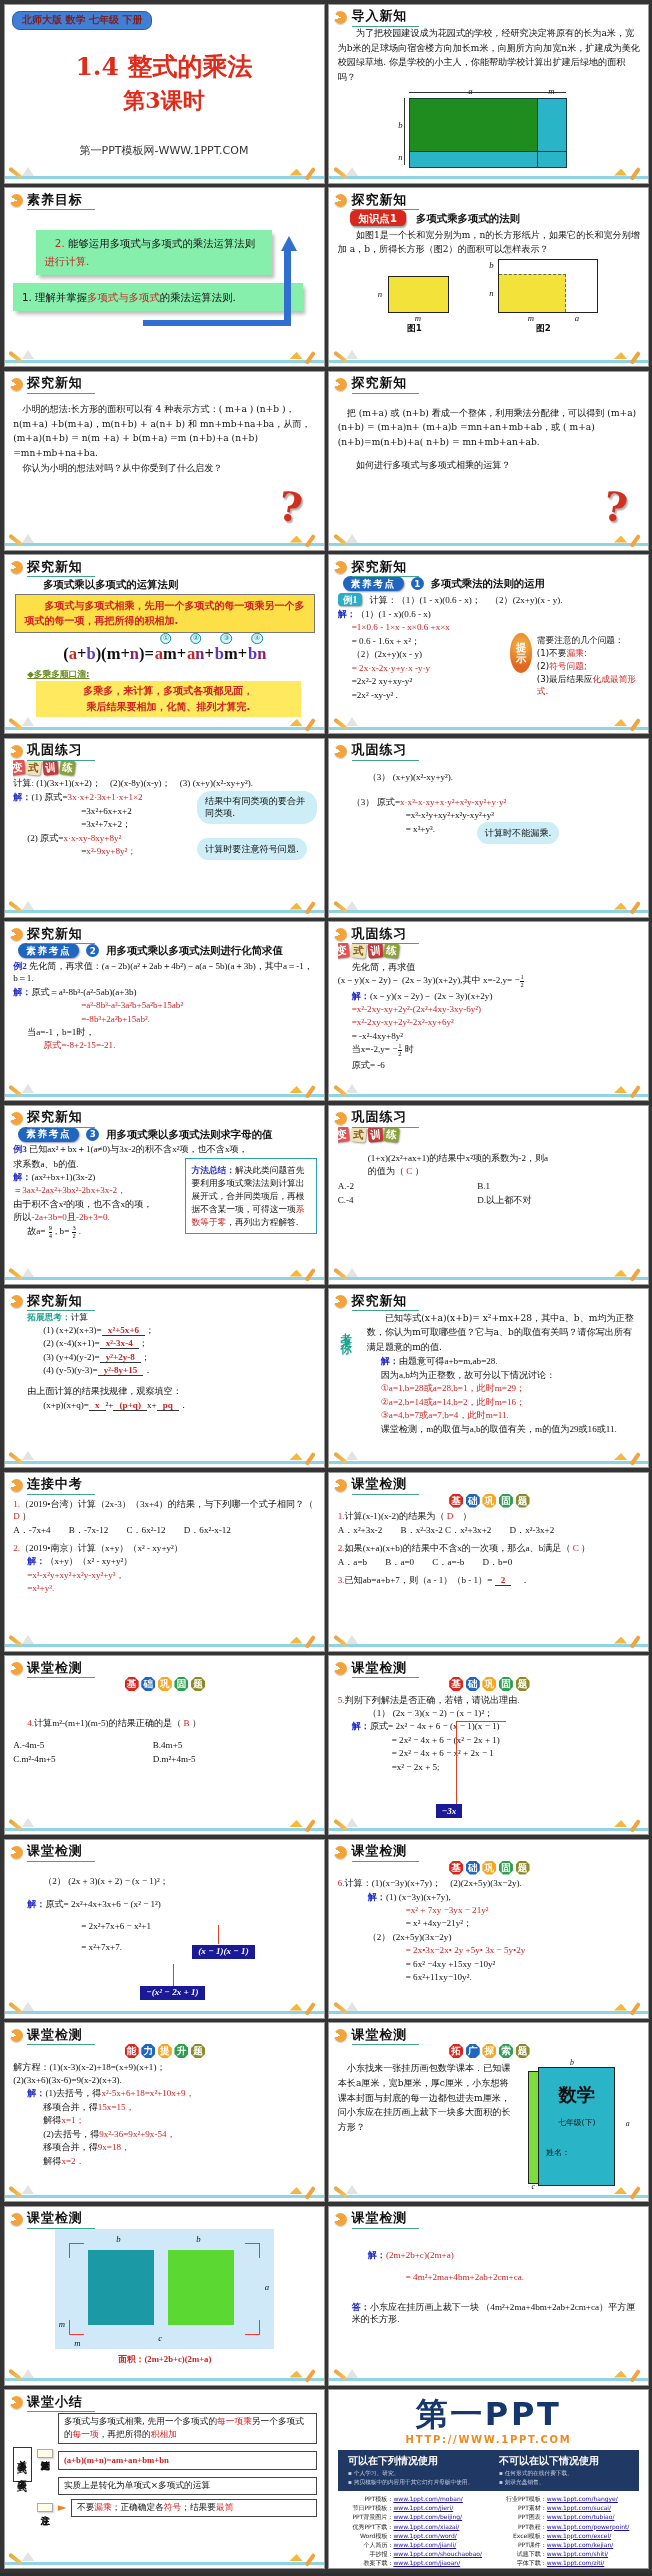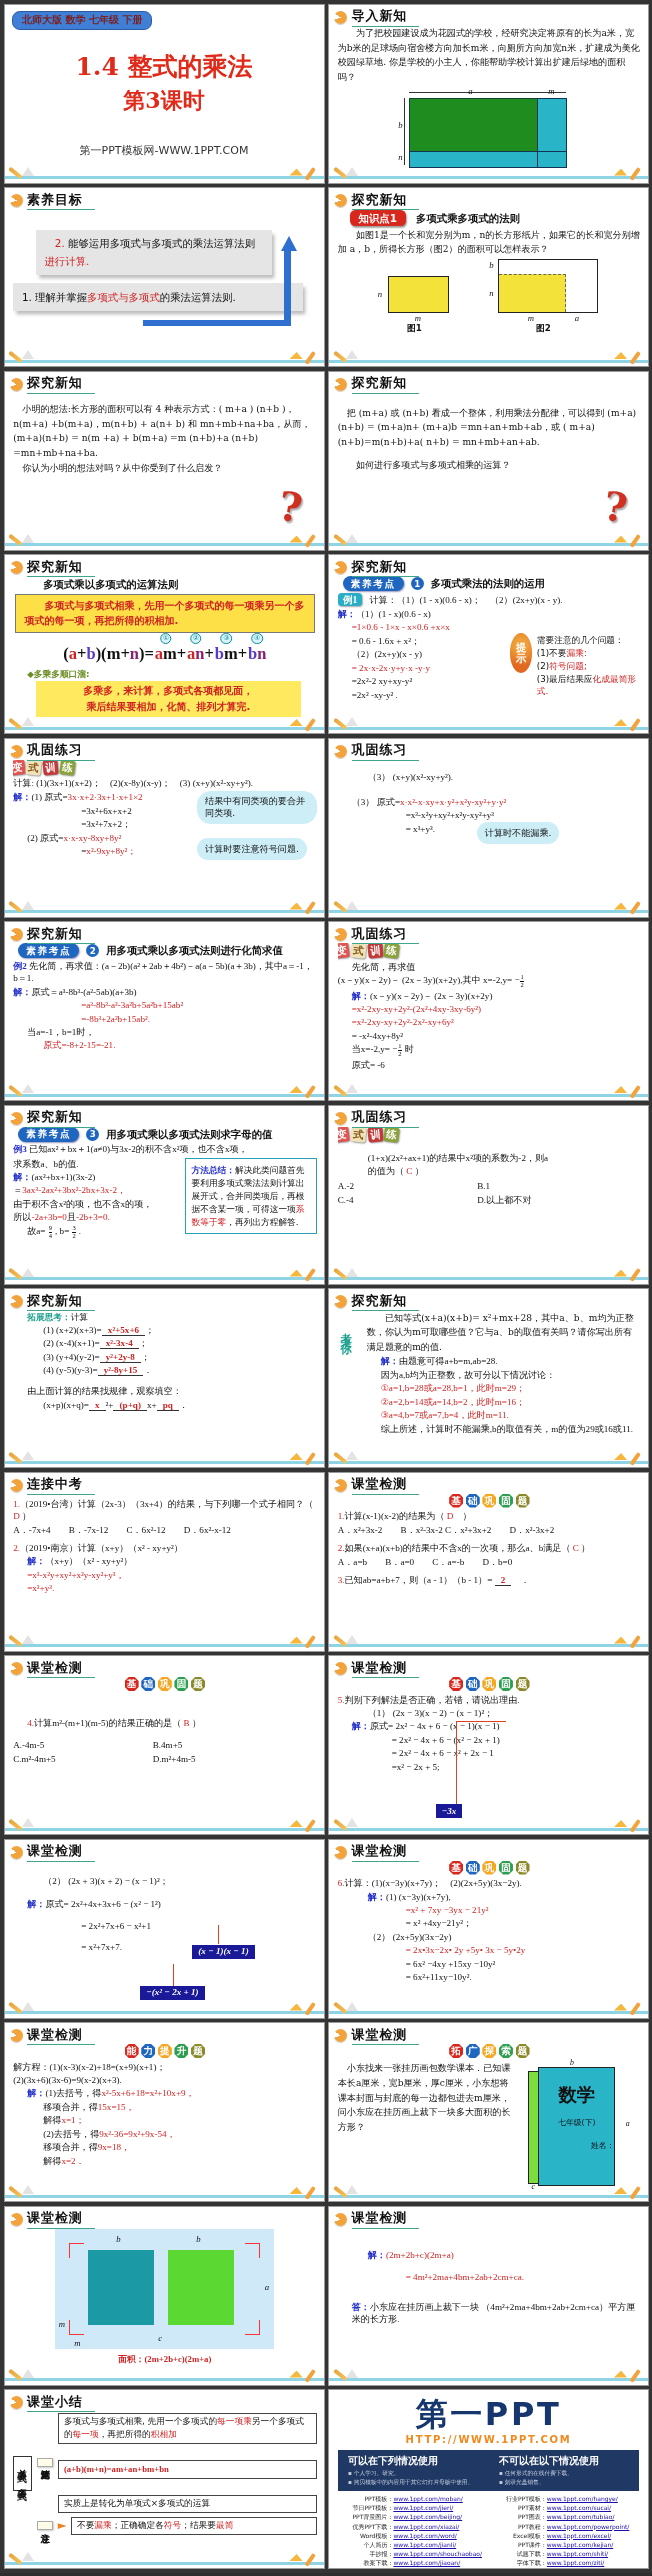--- a/index.html
+++ b/index.html
@@ -32,21 +32,21 @@
   .line{margin:0.9px 0;}
   .kai{font-family:"DejaVu Serif","Liberation Serif",serif;font-size:9.1px;line-height:1.6;}
   .m{font-family:"Liberation Serif","DejaVu Serif",serif;font-size:9.1px;}
   .bold12{font-weight:bold;font-size:10.4px;}
   .olive{margin-top:1.7px;}
   .ind1{margin-left:14px;}.ind2{margin-left:30px;}.ind3{margin-left:68px;}.ind4{margin-left:54px;}
   .c-b,.c-k{color:#111;}
   .c-r{color:#cf2323;}
   .c-u{color:#2430c8;font-weight:bold;}
   .c-t{color:#18a08c;font-weight:bold;}
-  .c-g{color:#6b8e23;font-weight:bold;}
+  .c-g{color:#6b8e23;font-weight:bold;text-decoration:underline;}
   .c-v{color:#5a3ac8;}
   .c-p{color:#8a2070;}
   .c-a{color:#cf2323;font-weight:bold;border-bottom:1.3px solid #333;padding:0 6.1px;}
   .frac{display:inline-flex;flex-direction:column;vertical-align:middle;font-size:6.5px;
         line-height:1.05;text-align:center;margin:0 0.9px;}
   .frac .fd{border-top:0.9px solid currentColor;}
   
   .kt{display:flex;align-items:center;gap:10.4px;margin:0.9px 0 1.7px 12.2px;}
   .kt .bd{background:#d8281e;color:#fff;font-weight:bold;font-size:10.4px;padding:0.9px 8.7px;
           border-radius:5.2px;box-shadow:0.9px 1.7px 1.7px #999;}
@@ -70,21 +70,21 @@
   .hexrow span{width:14px;height:14px;display:flex;align-items:center;justify-content:center;
                color:#fff;font-weight:bold;font-size:9.6px;
                clip-path:polygon(29% 0,71% 0,100% 29%,100% 71%,71% 100%,29% 100%,0 71%,0 29%);}
   .hexrow span:nth-child(1){background:#d8281e;}
   .hexrow span:nth-child(2){background:#1f66c0;}
   .hexrow span:nth-child(3){background:#f5a623;}
   .hexrow span:nth-child(4){background:#2e9e4f;}
   .hexrow span:nth-child(5){background:#8a8a2a;}
   
   .box{box-sizing:border-box;}
-  .box.beige{background:#e5e5e5;box-shadow:2.6px 3.5px 3.5px #bbb;padding:4.4px 8.7px;font-size:10.4px;line-height:1.6;}
+  .box.beige{background:#86efac;box-shadow:2.6px 3.5px 3.5px #bbb;padding:4.4px 8.7px;font-size:10.4px;line-height:1.6;}
   .box.g2{margin:21px 45px 8.7px 22.6px;}
   .box.g1{margin:0 14px 0 0;}
   .box.cyan{background:#fde047;border:0.9px solid #777;padding:2.6px 8.7px;margin:2.6px 1.7px;
             font-size:10px;font-weight:bold;line-height:1.5;}
   .box.yel{background:#ffe95e;padding:1.7px 7px;margin:0.9px 15.7px 0 22.6px;font-size:10px;
            font-weight:bold;text-align:center;line-height:1.5;}
   .box.tip{border:1.7px solid #2aa0b8;padding:3.5px 5.2px;font-size:8.7px;line-height:1.5;margin-top:1.7px;}
   .cloud{background:#cdeef7;border-radius:14px;padding:4.4px 7.8px;font-size:9.1px;display:inline-block;
          font-family:"DejaVu Serif",serif;}
   .tiprow{display:flex;gap:4.4px;align-items:flex-start;}
@@ -150,21 +150,21 @@
   .fig2 .la{position:absolute;left:89px;top:53px;}
   .figcap{position:absolute;bottom:0;width:100%;text-align:center;font-style:normal;font-weight:bold;
           font-family:"DejaVu Sans",sans-serif;}
   
   .book{position:relative;width:94px;height:127px;margin:1.7px 0 0 12.2px;font-size:7.8px;flex:none;}
   .bk-back{position:absolute;left:0;top:8.7px;width:19px;height:111px;background:#7ddd3d;border:0.9px solid #222;}
   .bk-front{position:absolute;left:10.4px;top:5.2px;width:75px;height:117px;background:#2ab4c8;border:0.9px solid #222;}
   .bk-title{margin-top:14px;text-align:center;font-size:18.3px;font-weight:bold;
             font-family:"DejaVu Serif",serif;}
   .bk-sub{text-align:center;margin-top:10.4px;}
-  .bk-name{margin:12px 0 0 7px;text-align:right;}
+  .bk-name{margin:19px 0 0 7px;}
   .bk-b{position:absolute;top:-4.4px;left:42px;font-style:italic;font-family:"Liberation Serif",serif;}
   .bk-a{position:absolute;right:-7.8px;top:57px;font-style:italic;font-family:"Liberation Serif",serif;}
   .bk-c{position:absolute;left:3.5px;bottom:-3.5px;font-style:italic;font-family:"Liberation Serif",serif;}
   
   .wrap{position:relative;width:219px;height:120px;margin:1.7px auto 0;background:#cfe9f8;
         font-family:"Liberation Serif",serif;font-style:italic;font-size:8.7px;}
   .wr-teal{position:absolute;left:33px;top:21px;width:66px;height:75px;background:#1b9aa5;}
   .wr-green{position:absolute;left:113px;top:21px;width:66px;height:75px;background:#5cd832;}
   .wr-ck{position:absolute;width:14px;height:14px;}
   .wr-tl{left:14px;top:14px;border-left:1.7px solid #f33;border-top:1.7px solid #f33;}
@@ -179,21 +179,21 @@
   .wr-c{position:absolute;left:103px;bottom:5.2px;}
   .wr-cap{text-align:center;margin-top:3.5px;font-weight:bold;font-family:"Liberation Serif",serif;}
   
   .mm{display:flex;gap:5.2px;margin-top:1.7px;font-size:8.7px;align-items:center;}
   .mm-root{writing-mode:vertical-rl;text-orientation:upright;border:1.3px solid #333;
            padding:5.2px 1.7px;font-weight:bold;font-size:9.6px;letter-spacing:1.7px;flex:none;}
   .mm-main{flex:1;display:flex;flex-direction:column;gap:3.5px;}
   .mm-row{display:flex;gap:4.4px;align-items:center;}
   .mm-lab{writing-mode:vertical-rl;text-orientation:upright;border:0.9px solid #aaa;background:#fffde8;
           padding:3.5px 0.9px;font-weight:bold;font-size:9.1px;flex:none;box-shadow:0.9px 0.9px 1.7px #ccc;}
-  .mm-col{display:flex;flex-direction:column;gap:16px;flex:1;}
+  .mm-col{display:flex;flex-direction:column;gap:7px;flex:1;}
   .mm-box{border:1.3px solid #444;padding:1.7px 5.2px;line-height:1.5;background:#fff;}
   .mm-frm{font-family:"Liberation Serif",serif;font-weight:bold;}
   .mm-arr{color:#f08020;font-weight:bold;font-size:11.3px;flex:none;}
   
   .ts-badge{position:absolute;top:6.1px;left:7.8px;background:#3f7fd6;color:#7d1f1f;font-weight:bold;
             font-size:10px;padding:1.7px 8.7px;border-radius:7.8px;border:0.9px solid #2a5aa0;}
   .ts-t1{margin-top:45px;text-align:center;font-size:25px;font-weight:bold;color:#e02a1a;
          font-family:"DejaVu Serif","Liberation Serif",serif;}
   .ts-t2{text-align:center;font-size:22px;font-weight:bold;color:#e02a1a;margin-top:3.5px;
          font-family:"DejaVu Serif","Liberation Serif",serif;}
@@ -644,21 +644,21 @@
           <div style="width: 8%;">
             <div class="vlab">考考你</div>
           </div>
           <div style="width: 92%;">
             <div class="line kai"><span class="c-b">　　已知等式(x+a)(x+b)= x²+mx+28，其中a、b、m均为正整数，你认为m可取哪些值？它与a、b的取值有关吗？请你写出所有满足题意的m的值.</span></div>
             <div class="line m ind1"><span class="c-u">解：</span><span class="c-b">由题意可得a+b=m,ab=28.</span></div>
             <div class="line m ind1"><span class="c-b">因为a,b均为正整数，故可分以下情况讨论：</span></div>
             <div class="line m ind1"><span class="c-r">①a=1,b=28或a=28,b=1，此时m=29；</span></div>
             <div class="line m ind1"><span class="c-r">②a=2,b=14或a=14,b=2，此时m=16；</span></div>
             <div class="line m ind1"><span class="c-r">③a=4,b=7或a=7,b=4，此时m=11.</span></div>
-            <div class="line m ind1"><span class="c-b">综上所述，计算时不能漏乘,b的取值有关，m的值为29或16或11.</span></div>
+            <div class="line m ind1"><span class="c-b">课堂检测，m的取值与a,b的取值有关，m的值为29或16或11.</span></div>
           </div>
         </div>
       </div>
       <div class="s-foot"></div>
       <span class="fi-pencil"></span>
       <span class="fi-tri"></span>
       <span class="fi-ruler"></span>
       <span class="fi-pen2"></span>
     </div>
     <div class="slide">

